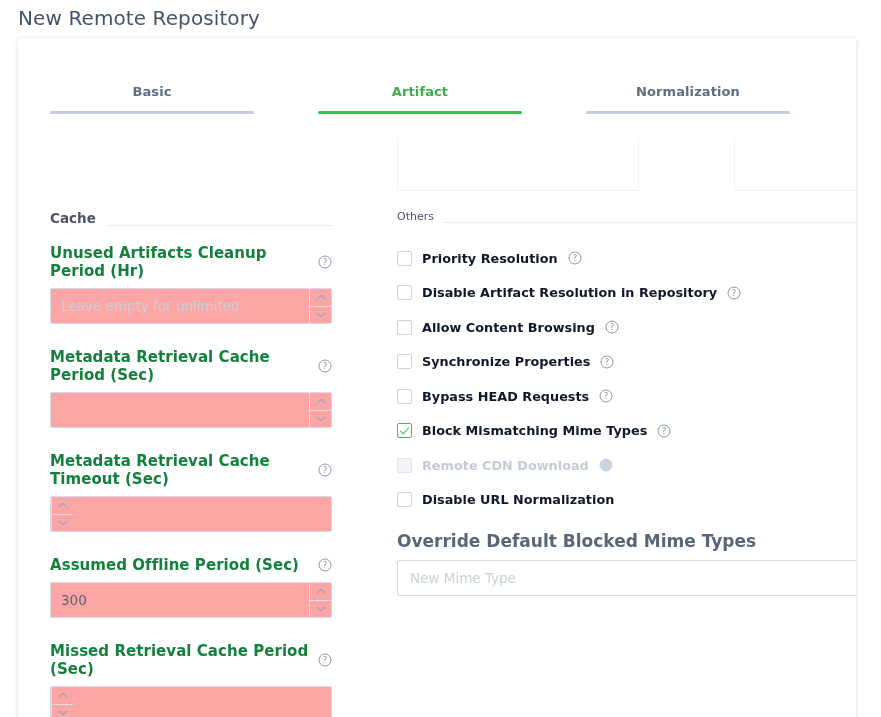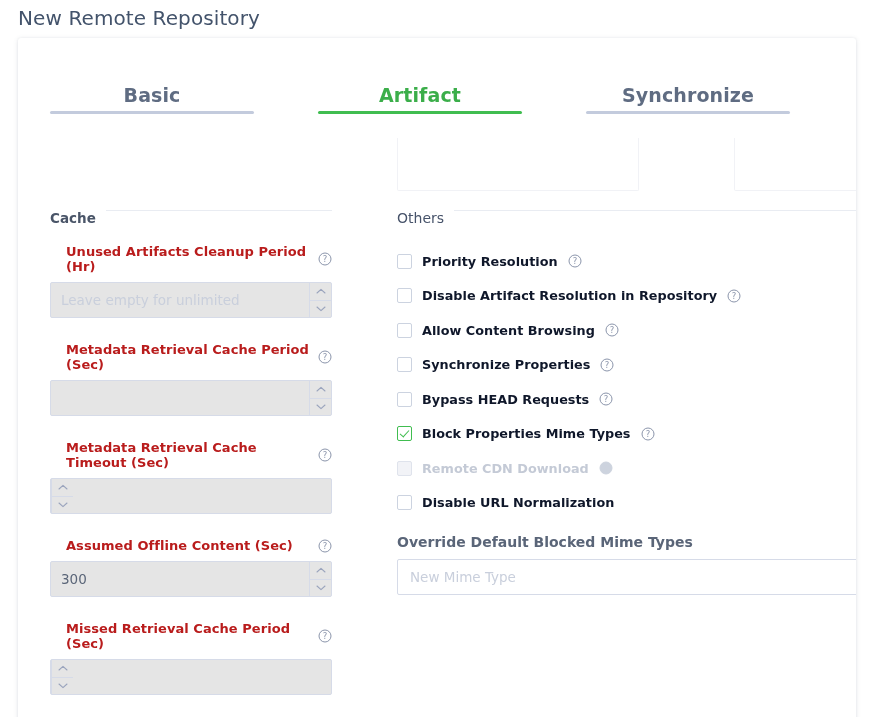--- a/index.html
+++ b/index.html
@@ -38,21 +38,21 @@
   .tab {
     position: absolute;
     top: 0;
     height: 52px;
     width: 268px;
     text-align: center;
     cursor: pointer;
   }
   .tab .tab-label {
     display: block;
-    font-size: 19px;
+    font-size: 13px;
     font-weight: bold;
     color: #5f6c82;
     padding-top: 8px;
     letter-spacing: 0.1px;
   }
   .tab .tab-underline {
     position: absolute;
     left: 32px; right: 32px;
     bottom: 14px;
     height: 3px;
@@ -76,70 +76,69 @@
   }
   #ghost-box-1 { left: 379px; top: 100px; width: 242px; height: 53px; }
   #ghost-box-2 { left: 716px; top: 100px; width: 130px; height: 53px; }
 
   
   .col-left  { position: absolute; left: 32px;  top: 172px; width: 282px; }
   .col-right { position: absolute; left: 379px; top: 172px; width: 460px; }
 
   .section-head {
     display: flex;
-    align-items: flex-start;
+    align-items: flex-end;
     gap: 10px;
     margin-bottom: 18px;
   }
   .section-head .section-title {
     font-size: 13.5px;
     font-weight: bold;
     color: #4a5568;
     white-space: nowrap;
   }
-  .section-head.plain .section-title { font-weight: normal; color: #47536a; font-size: 14px; }
+  .section-head.plain .section-title { font-weight: normal; color: #47536a; font-size: 11px; }
   .section-head .section-rule {
     flex: 1;
     height: 1px;
     background: #e9ecf2;
   }
 
   .field { margin-bottom: 24px; }
   .field-label-row {
     display: flex;
     align-items: center;
     justify-content: space-between;
     width: 282px;
     margin-bottom: 8px;
   }
   .field-label {
-    font-size: 13px;
+    font-size: 15px;
     font-weight: bold;
-    color: #b91c1c;
+    color: #15803d;
     letter-spacing: 0.05px;
-    margin-left: 16px;
   }
 
   .help-icon {
     display: inline-block;
     width: 14px; height: 14px;
     flex: 0 0 14px;
     cursor: pointer;
     vertical-align: middle;
   }
   .help-icon svg { display: block; }
 
   
   .num-input {
     position: relative;
     width: 282px;
     height: 36px;
     border: 1px solid #d6dbe8;
     border-radius: 2px;
-    background: #e5e5e5;
+    background: #fca5a5;
     display: flex;
     align-items: stretch;
   }
   .num-input input {
     flex: 1;
     border: none;
     outline: none;
     background: transparent;
     padding: 0 10px;
     font-size: 13.5px;
@@ -201,21 +200,21 @@
     white-space: nowrap;
     letter-spacing: 0.02px;
   }
   .cb-row.disabled .cb-label { color: #c4cad6; }
   .cb-row.disabled .help-icon svg circle,
   .cb-row.disabled .help-icon svg text { stroke: #cdd3de; fill: #cdd3de; }
 
   
   .mime-block { margin-top: 14px; }
   .mime-label {
-    font-size: 14px;
+    font-size: 17px;
     font-weight: bold;
     color: #5a6578;
     margin-bottom: 9px;
   }
   .mime-input {
     width: 520px;
     height: 36px;
     border: 1px solid #d6dbe8;
     border-radius: 2px;
     background: #fff;
@@ -237,21 +236,21 @@
   <div class="tabs">
     <div class="tab" id="tab-basic">
       <span class="tab-label">Basic</span>
       <span class="tab-underline"></span>
     </div>
     <div class="tab active" id="tab-advanced">
       <span class="tab-label">Artifact</span>
       <span class="tab-underline"></span>
     </div>
     <div class="tab" id="tab-replications">
-      <span class="tab-label">Synchronize</span>
+      <span class="tab-label">Normalization</span>
       <span class="tab-underline"></span>
     </div>
   </div>
 
   <div class="ghost-box" id="ghost-box-1"></div>
   <div class="ghost-box" id="ghost-box-2"></div>
 
   <div class="col-left">
     <div class="section-head">
       <span class="section-title">Cache</span>
@@ -330,21 +329,21 @@
               <div class="spin-btn">
                 <svg width="10" height="6" viewBox="0 0 10 6">
                   <path d="M1 1 L5 4.6 L9 1" fill="none" stroke="#9aa4bd" stroke-width="1.1" stroke-linecap="round" stroke-linejoin="round"></path>
                 </svg>
               </div>
             </div>
           </div>
         </div>
         <div class="field">
           <div class="field-label-row">
-            <span class="field-label">Assumed Offline Content (Sec)</span>
+            <span class="field-label">Assumed Offline Period (Sec)</span>
             <span class="help-icon">
               <svg width="14" height="14" viewBox="0 0 14 14">
                 <circle cx="7" cy="7" r="6" fill="none" stroke="#8b95ab" stroke-width="1"></circle>
                 <text x="7" y="10.4" text-anchor="middle" font-size="8.5" fill="#8b95ab" font-family="DejaVu Sans, sans-serif">?</text>
               </svg>
             </span>
           </div>
           <div class="num-input">
             <input type="text" placeholder="" value="300" style="">
             <div class="spinner">
@@ -440,21 +439,21 @@
           <span class="cb-label">Bypass HEAD Requests</span>
           <span class="help-icon">
             <svg width="14" height="14" viewBox="0 0 14 14">
               <circle cx="7" cy="7" r="6" fill="none" stroke="#8b95ab" stroke-width="1"></circle>
               <text x="7" y="10.4" text-anchor="middle" font-size="8.5" fill="#8b95ab" font-family="DejaVu Sans, sans-serif">?</text>
             </svg>
           </span>
         </div>
         <div class="cb-row checked">
           <span class="cb-box"></span>
-          <span class="cb-label">Block Properties Mime Types</span>
+          <span class="cb-label">Block Mismatching Mime Types</span>
           <span class="help-icon">
             <svg width="14" height="14" viewBox="0 0 14 14">
               <circle cx="7" cy="7" r="6" fill="none" stroke="#8b95ab" stroke-width="1"></circle>
               <text x="7" y="10.4" text-anchor="middle" font-size="8.5" fill="#8b95ab" font-family="DejaVu Sans, sans-serif">?</text>
             </svg>
           </span>
         </div>
         <div class="cb-row disabled">
           <span class="cb-box"></span>
           <span class="cb-label">Remote CDN Download</span>

